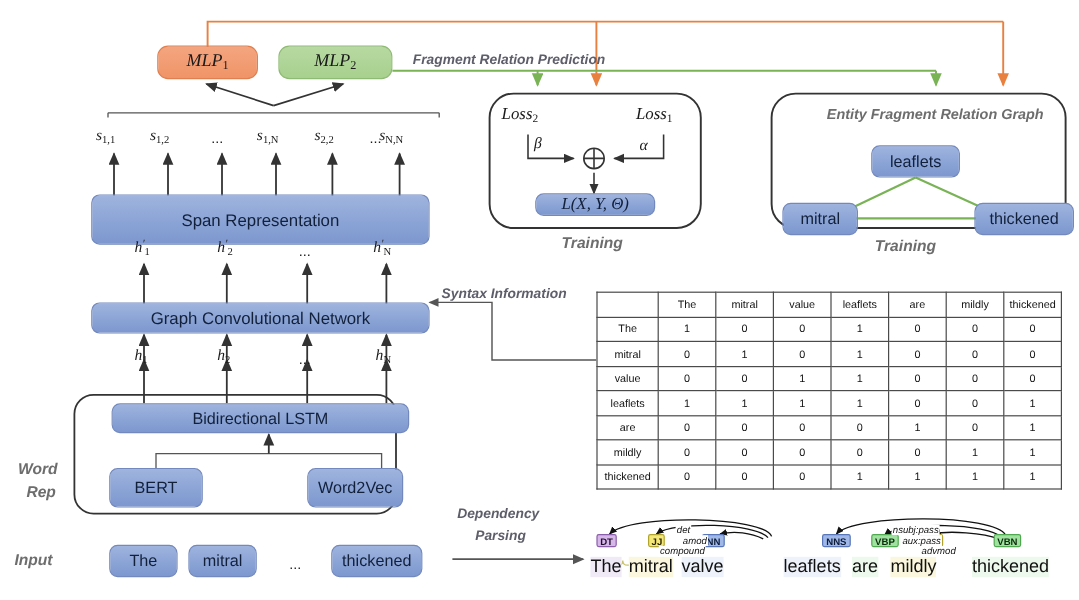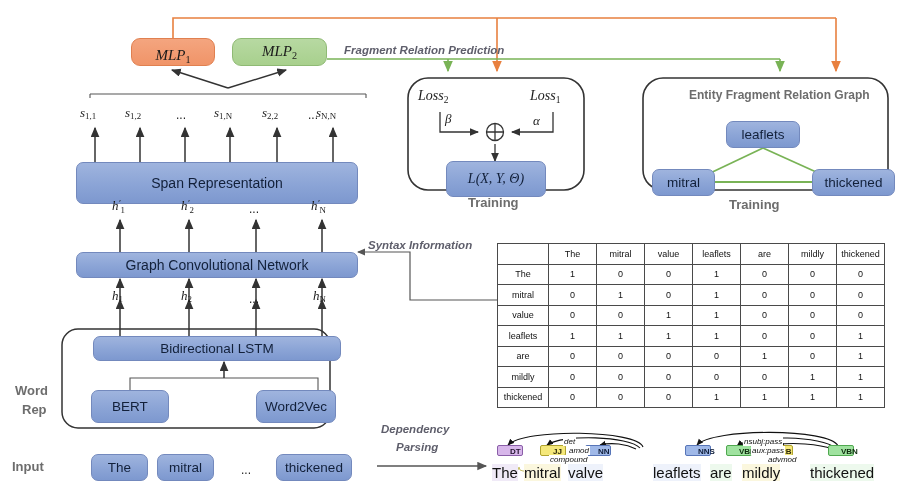--- a/index.html
+++ b/index.html
@@ -13,38 +13,38 @@
         display:flex;align-items:center;justify-content:center;text-align:center;}
   .blue{background:linear-gradient(180deg,#9fb4de 0%,#8ba4d6 55%,#7d98cf 100%);
         border:1px solid #7389bd;border-radius:7px;color:#12203a;}
   .orange{background:linear-gradient(180deg,#f4a57f 0%,#f09468 100%);
           border:1px solid #e08050;border-radius:9px;}
   .green{background:linear-gradient(180deg,#b7d9a2 0%,#a8d08d 100%);
          border:1px solid #8fba74;border-radius:9px;}
   .mathi{font-family:"Liberation Serif","DejaVu Serif",serif;font-style:italic;}
   .sub{font-size:.68em;vertical-align:-0.28em;font-style:normal;}
 
-  .grouplabel{position:absolute;font-weight:bold;color:#6d6d6d;
+  .grouplabel{position:absolute;font-style:italic;font-weight:bold;color:#6d6d6d;
               z-index:4;white-space:nowrap;}
   .flowlabel{position:absolute;font-style:italic;font-weight:bold;color:#5e5e6b;
              z-index:4;white-space:nowrap;font-size:11.5px;}
   .smalltok{position:absolute;z-index:4;white-space:nowrap;}
 
   
   #matrix{position:absolute;left:497px;top:243px;z-index:2;border-collapse:collapse;
           font-size:9px;background:#fff;}
   #matrix td,#matrix th{border:1px solid #4a4a4a;text-align:center;font-weight:normal;
           padding:0;height:19.5px;color:#111;}
   #matrix .hdr{width:47px;}
   #matrix .rowh{width:50px;}
 
   
   #dep{position:absolute;left:490px;top:420px;width:409px;height:80px;z-index:2;}
   .postag{position:absolute;font-size:8px;font-weight:bold;border:1px solid #555;
-          border-radius:2px;padding:0 12px;line-height:11px;height:11px;z-index:5;
+          border-radius:2px;padding:0 2px;line-height:11px;height:11px;z-index:5;
           text-align:center;box-sizing:border-box;}
   .pt-purple{background:#d7b6ea;border-color:#8a5ea8;color:#20102b;}
   .pt-yellow{background:#f5e87a;border-color:#b0a32e;color:#2b2706;}
   .pt-blue{background:#9fb8e8;border-color:#5775b8;color:#0e1c38;}
   .pt-green{background:#9fe29f;border-color:#4fa84f;color:#0d2b0d;}
   .depword{position:absolute;font-size:15px;white-space:nowrap;z-index:5;color:#111;}
   .deplabel{position:absolute;font-size:8px;white-space:nowrap;z-index:6;color:#111;
             background:#fff;padding:0 1px;font-style:italic;}
 </style>
 </head>
@@ -131,21 +131,21 @@
 
       <rect x="62" y="329" width="268" height="99" rx="16" ry="16" stroke="#333" stroke-width="1.5" fill="none"></rect>
     </g>
   </svg>
 
   <div class="flowlabel" style="left:344px;top:44px;">Fragment Relation Prediction</div>
   <div class="flowlabel" style="left:368px;top:239px;">Syntax Information</div>
   <div class="flowlabel" style="left:381px;top:423px;">Dependency</div>
   <div class="flowlabel" style="left:396px;top:441px;">Parsing</div>
 
-  <div class="node orange" style="left:131px;top:38px;width:84px;height:28px;align-items:flex-end;">
+  <div class="node orange" style="left:131px;top:38px;width:84px;height:28px;">
     <span class="mathi" style="font-size:15px;"><span>MLP</span><span class="sub">1</span></span>
   </div>
   <div class="node green" style="left:232px;top:38px;width:95px;height:28px;">
     <span class="mathi" style="font-size:15px;"><span>MLP</span><span class="sub">2</span></span>
   </div>
 
   <div class="smalltok mathi" style="left:80px;top:105px;font-size:13px;"><span>s</span><span class="sub">1,1</span></div>
   <div class="smalltok mathi" style="left:125px;top:105px;font-size:13px;"><span>s</span><span class="sub">1,2</span></div>
   <div class="smalltok" style="left:176px;top:108px;font-size:12px;">...</div>
   <div class="smalltok mathi" style="left:214px;top:105px;font-size:13px;"><span>s</span><span class="sub">1,N</span></div>
@@ -194,21 +194,21 @@
   </div>
 
   <div class="grouplabel" style="left:15px;top:383px;font-size:13px;">Word</div>
   <div class="grouplabel" style="left:22px;top:402px;font-size:13px;">Rep</div>
   <div class="grouplabel" style="left:12px;top:459px;font-size:13px;">Input</div>
 
   <div class="smalltok mathi" style="left:418px;top:88px;font-size:14px;"><span>Loss</span><span class="sub">2</span></div>
   <div class="smalltok mathi" style="left:530px;top:88px;font-size:14px;"><span>Loss</span><span class="sub">1</span></div>
   <div class="smalltok mathi" style="left:445px;top:111px;font-size:13px;">β</div>
   <div class="smalltok mathi" style="left:533px;top:113px;font-size:13px;">α</div>
-  <div class="node blue" style="left:446px;top:161px;width:100px;height:36px;">
+  <div class="node blue" style="left:446px;top:161px;width:100px;height:19px;">
     <span class="mathi" style="font-size:14px;">L(X, Y, Θ)</span>
   </div>
   <div class="grouplabel" style="left:468px;top:195px;font-size:13px;">Training</div>
 
   <div class="grouplabel" style="left:689px;top:88px;font-size:12px;">Entity Fragment Relation Graph</div>
   <div class="node blue" style="left:726px;top:121px;width:74px;height:27px;font-size:13.5px;">
     <span>leaflets</span>
   </div>
   <div class="node blue" style="left:652px;top:169px;width:63px;height:27px;font-size:13.5px;">
     <span>mitral</span>

